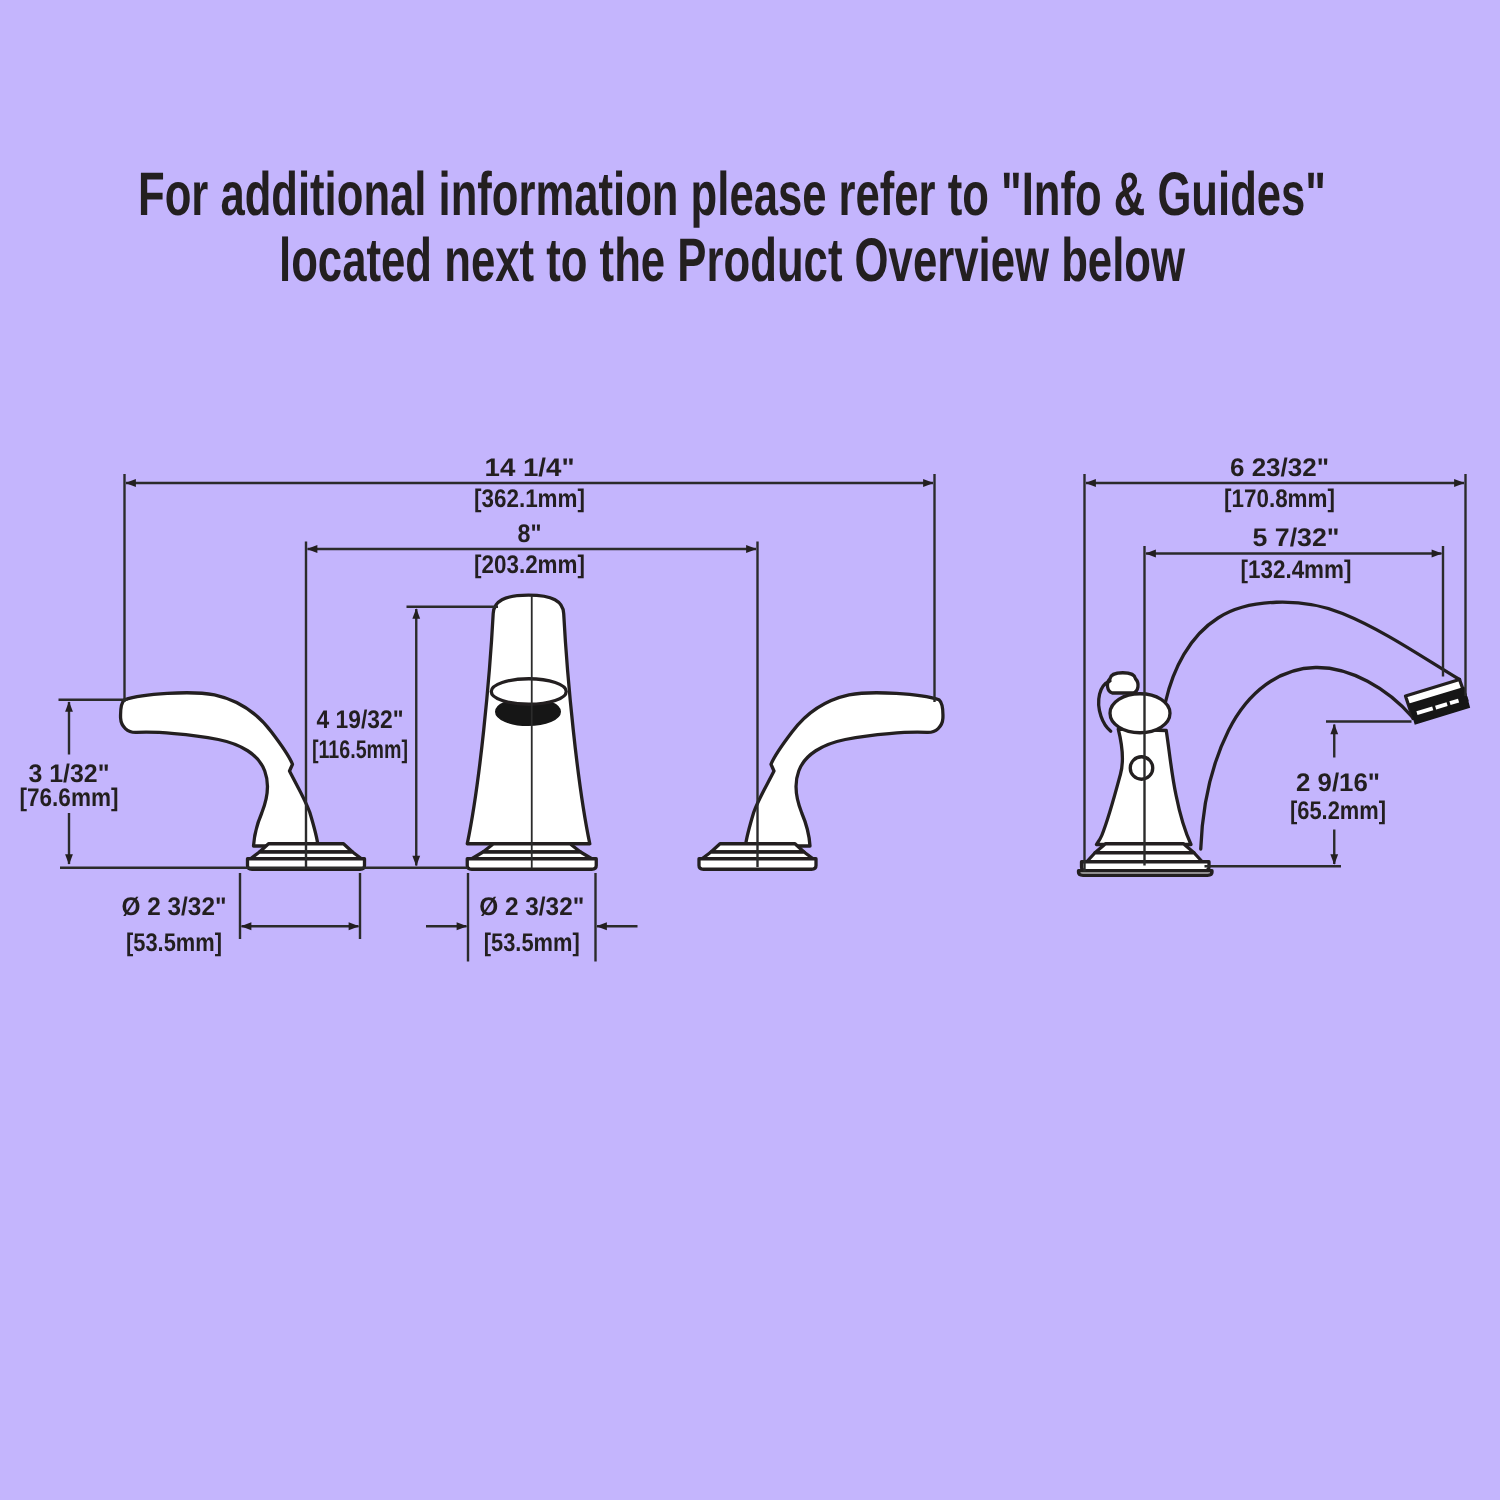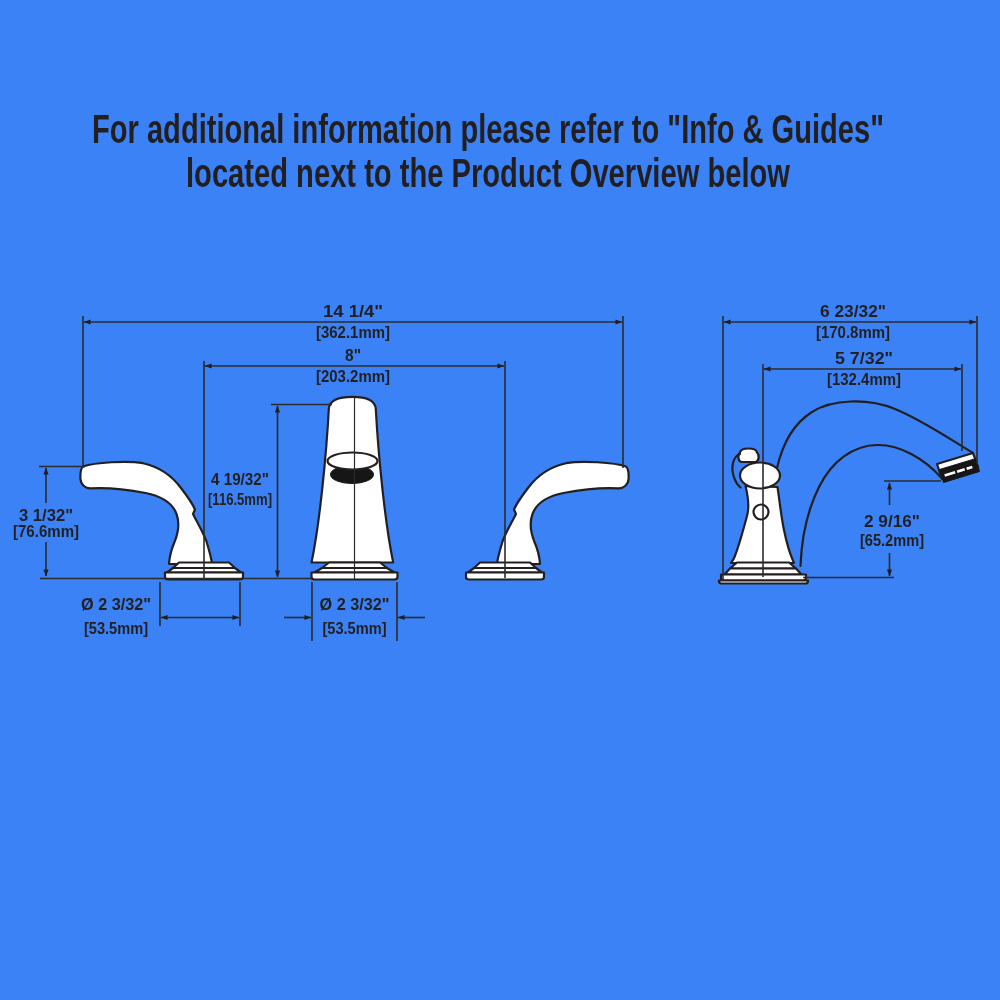--- a/index.html
+++ b/index.html
@@ -1,16 +1,16 @@
 <!DOCTYPE html>
 <html><head>
 <meta charset="utf-8">
 <style>
   html,body{margin:0;padding:0;background:#ffffff;}
-  #stage{position:relative;width:1000px;height:1000px;background:#3b82f6;overflow:hidden;}
+  #stage{position:relative;width:1000px;height:1000px;background:#c4b5fd;overflow:hidden;}
   svg{position:absolute;left:0;top:0;}
   .hdr-text{font-family:"Liberation Sans","DejaVu Sans",sans-serif;font-weight:700;font-size:41px;fill:#231f20;}
   .dim-text{font-family:"Liberation Sans","DejaVu Sans",sans-serif;font-weight:700;font-size:17px;fill:#231f20;}
   .outline{stroke:#231f20;stroke-width:2.2;fill:none;stroke-linecap:round;stroke-linejoin:round;}
   .outline-filled{stroke:#231f20;stroke-width:2.2;fill:#ffffff;stroke-linejoin:round;}
   .dimline{stroke:#2b2b2b;stroke-width:1.6;fill:none;}
   .thinline{stroke:#2b2b2b;stroke-width:1.2;fill:none;}
 </style>
 </head>
 <body>

